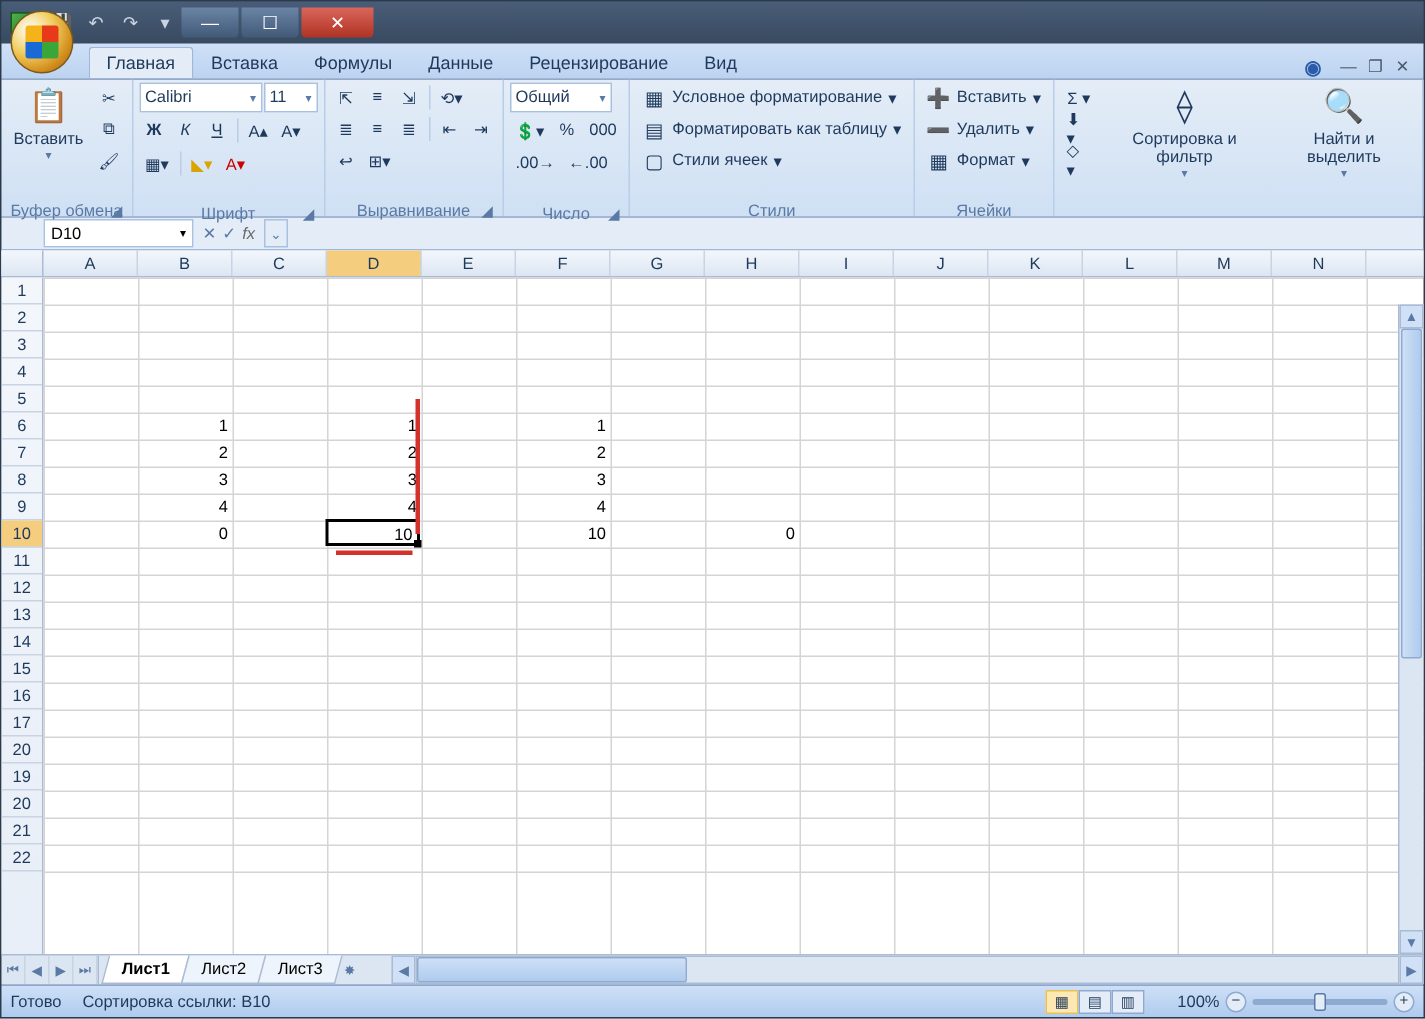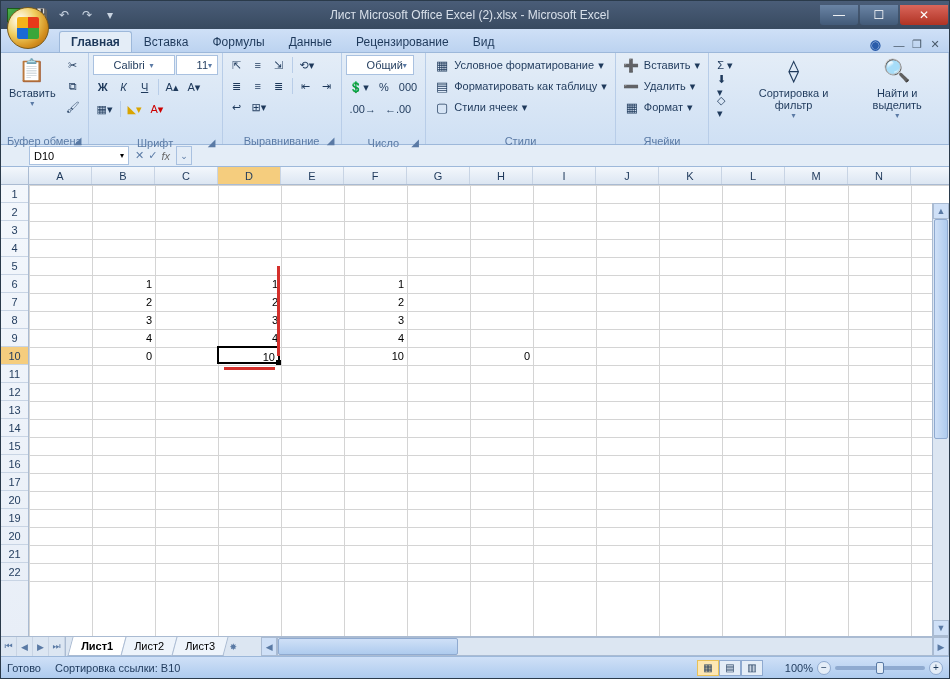--- a/index.html
+++ b/index.html
@@ -17,39 +17,39 @@
 .win-min { background: linear-gradient(to bottom,#6a84a5,#425a78); }
 .win-max { background: linear-gradient(to bottom,#6a84a5,#425a78); }
 .win-close { background: linear-gradient(to bottom,#d9665b,#b03324); width: 48px; }
 
 
 .ribbon-tabs-row { height: 24px; background: linear-gradient(to bottom,#cfe0f7,#bcd3f0); display: flex; align-items: flex-end; border-bottom: 1px solid #9db8da; position: relative; }
 .office-btn { position: absolute; left: 6px; top: -22px; width: 42px; height: 42px; border-radius: 50%; background: radial-gradient(circle at 30% 30%, #fff, #f1ce5f 40%, #d38f1e 70%, #a25e0e); border: 1px solid #7a5a1a; z-index: 10; display:flex;align-items:center;justify-content:center; cursor:pointer; }
 .office-btn-inner { width: 22px; height: 22px; background: conic-gradient(#e63a1a 0 25%, #3aa63a 25% 50%, #1a6ad6 50% 75%, #f5b31a 75% 100%); border-radius: 2px; }
 .tabs { display: flex; margin-left: 58px; }
 .tab { padding: 3px 11px 3px; font-size: 12px; color: #1e395b; cursor:pointer; border: 1px solid transparent; border-bottom: none; }
-.tab.active { background: #e4edf7; border-color: #9db8da; border-radius: 3px 3px 0 0; font-weight: bold; }
+.tab.active { background: #e4edf7; border-color: #9db8da; border-radius: 3px 3px 0 0; }
 .ribbon-right { margin-left: auto; display: flex; gap: 10px; padding-right: 6px; align-items: center; }
 .help-icon { color: #2a5caa; font-size: 13px; font-weight: bold; cursor:pointer; }
 .mdi-controls { display: flex; gap: 2px; }
 .mdi-btn { width: 16px; height: 14px; font-size: 11px; color: #4a5a6a; display:flex;align-items:center;justify-content:center; cursor:pointer; }
 
 
 .ribbon { height: 92px; background: linear-gradient(to bottom,#e4edf7,#cfe0f4); border-bottom: 1px solid #9db8da; display: flex; font-size: 11px; color: #1e395b; }
 .ribbon-group { border-right: 1px solid #b8cde8; padding: 2px 4px 0; display: flex; flex-direction: column; }
 .group-body { flex: 1; display: flex; gap: 2px; }
 .group-label { text-align: center; font-size: 11px; color: #5a7aa5; padding: 1px 0; position: relative; margin-top: 17px; }
 .group-label .launcher { position: absolute; right: 0; bottom: 1px; width: 12px; height: 12px; font-size: 10px; color: #5a7aa5; cursor:pointer; }
 .big-btn { display: flex; flex-direction: column; align-items: center; padding: 2px 4px; cursor:pointer; min-width: 42px; }
 .big-btn .ico { width: 28px; height: 28px; display:flex;align-items:center;justify-content:center; font-size: 22px; }
 .big-btn .lbl { font-size: 11px; text-align: center; line-height: 1.1; margin-top: 2px; }
 .big-btn .dd { font-size: 8px; color: #5a7aa5; }
 .col { display: flex; flex-direction: column; gap: 1px; }
 .small-btn { height: 20px; min-width: 20px; padding: 0 3px; display:flex;align-items:center;justify-content:center; cursor:pointer; font-size: 11px; border: 1px solid transparent; }
-.combo { height: 20px; background: #fff; border: 1px solid #a9c1e0; display:flex;align-items:center; padding: 0 20px; font-size: 11px; }
+.combo { height: 20px; background: #fff; border: 1px solid #a9c1e0; display:flex;align-items:center; padding: 0 3px; font-size: 11px; }
 .combo .dd { margin-left: auto; font-size: 8px; color: #5a7aa5; }
 .row { display: flex; gap: 1px; }
 .sep-v { width: 1px; background: #b8cde8; margin: 2px 2px; }
 .row-btn { height: 20px; padding: 0 4px; display: flex; align-items: center; gap: 4px; cursor:pointer; font-size: 11px; }
 .row-btn .ico { width: 16px; height: 16px; display:flex;align-items:center;justify-content:center; font-size: 13px; }
 
 
 .formula-bar { height: 22px; background: #e4edf7; border-bottom: 1px solid #9db8da; display: flex; align-items: stretch; }
 .name-box { width: 100px; background: #fff; border: 1px solid #a9c1e0; margin: 1px 0 1px 28px; display: flex; align-items: center; padding: 0 4px; font-size: 11px; }
 .name-box .dd { margin-left: auto; font-size: 8px; }
@@ -110,21 +110,20 @@
 <div class="window">
 
   <div class="titlebar">
     <div class="excel-icon"></div>
     <div class="qat">
       <button class="qat-btn">💾</button>
       <button class="qat-btn">↶</button>
       <button class="qat-btn">↷</button>
       <button class="qat-btn">▾</button>
     </div>
-    <div class="title-text">Лист Microsoft Office Excel (2).xlsx - Microsoft Excel</div>
     <div class="win-controls">
       <div class="win-btn win-min">—</div>
       <div class="win-btn win-max">☐</div>
       <div class="win-btn win-close">✕</div>
     </div>
   </div>
 
   <div class="ribbon-tabs-row">
     <div class="office-btn">
         <div class="office-btn-inner"></div>

